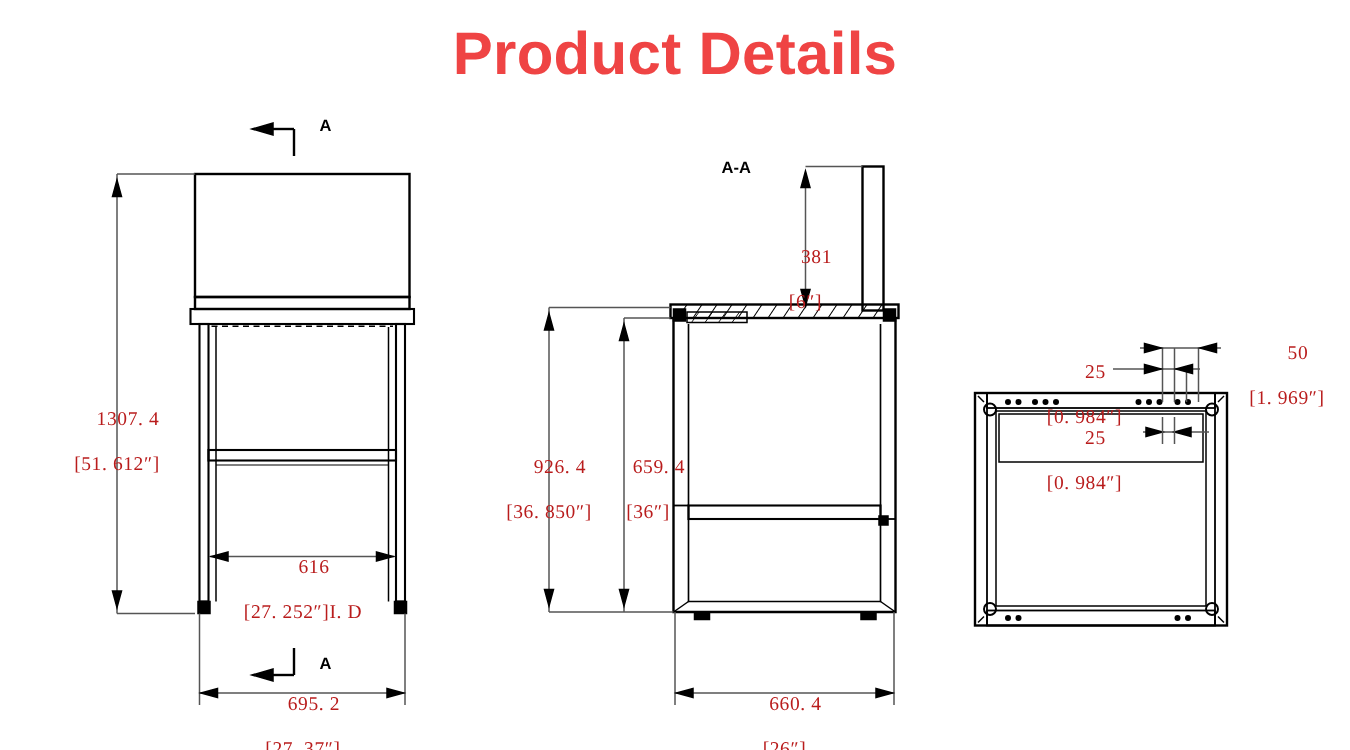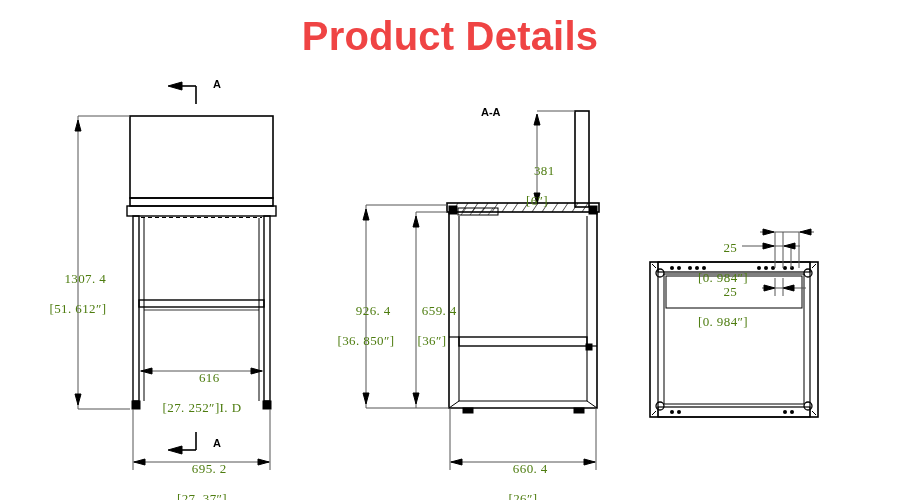--- a/index.html
+++ b/index.html
@@ -3,21 +3,21 @@
 <meta charset="utf-8">
 <style>
   html,body{margin:0;padding:0;background:#fff;}
   body{width:900px;height:500px;overflow:hidden;
        font-family:"Liberation Serif",serif;color:#000;}
   #stage{position:relative;width:900px;height:500px;}
   .title{position:absolute;left:0;top:14px;width:900px;text-align:center;
          font-family:"Liberation Sans",sans-serif;font-weight:bold;
          font-size:40px;letter-spacing:.2px;color:#ef4444;}
   .dimtxt{position:absolute;font-family:"Liberation Serif",serif;
-          font-size:13px;line-height:15px;color:#4d7c0f;white-space:pre;
+          font-size:13px;line-height:15px;color:#b91c1c;white-space:pre;
           text-align:center;letter-spacing:.4px;}
   .dimtxt .l2{display:block;}
   .seclabel{position:absolute;font-family:"Liberation Sans",sans-serif;
             font-size:11px;font-weight:bold;color:#000;white-space:pre;
             letter-spacing:1px;}
   svg{position:absolute;left:0;top:0;}
   .ln{stroke:#555;stroke-width:1;fill:none;}
   .obj{stroke:#000;fill:none;}
   .solidfill{fill:#000;stroke:#000;}
   .dash{stroke:#000;stroke-width:1;fill:none;stroke-dasharray:4 3;}
@@ -267,19 +267,23 @@
   <div class="dimtxt" style="left:473px;top:446px;width:100px;">
     <span>660. 4</span>
     <span class="l2">[26″]</span>
   </div>
 
   <div class="dimtxt" style="left:683px;top:225px;width:80px;">
     <span>25</span>
     <span class="l2">[0. 984″]</span>
   </div>
 
+  <div class="dimtxt" style="left:818px;top:212px;width:80px;">
+    <span>50</span>
+    <span class="l2">[1. 969″]</span>
+  </div>
 
   <div class="dimtxt" style="left:683px;top:269px;width:80px;">
     <span>25</span>
     <span class="l2">[0. 984″]</span>
   </div>
 
 </div>
 
 </body></html>

